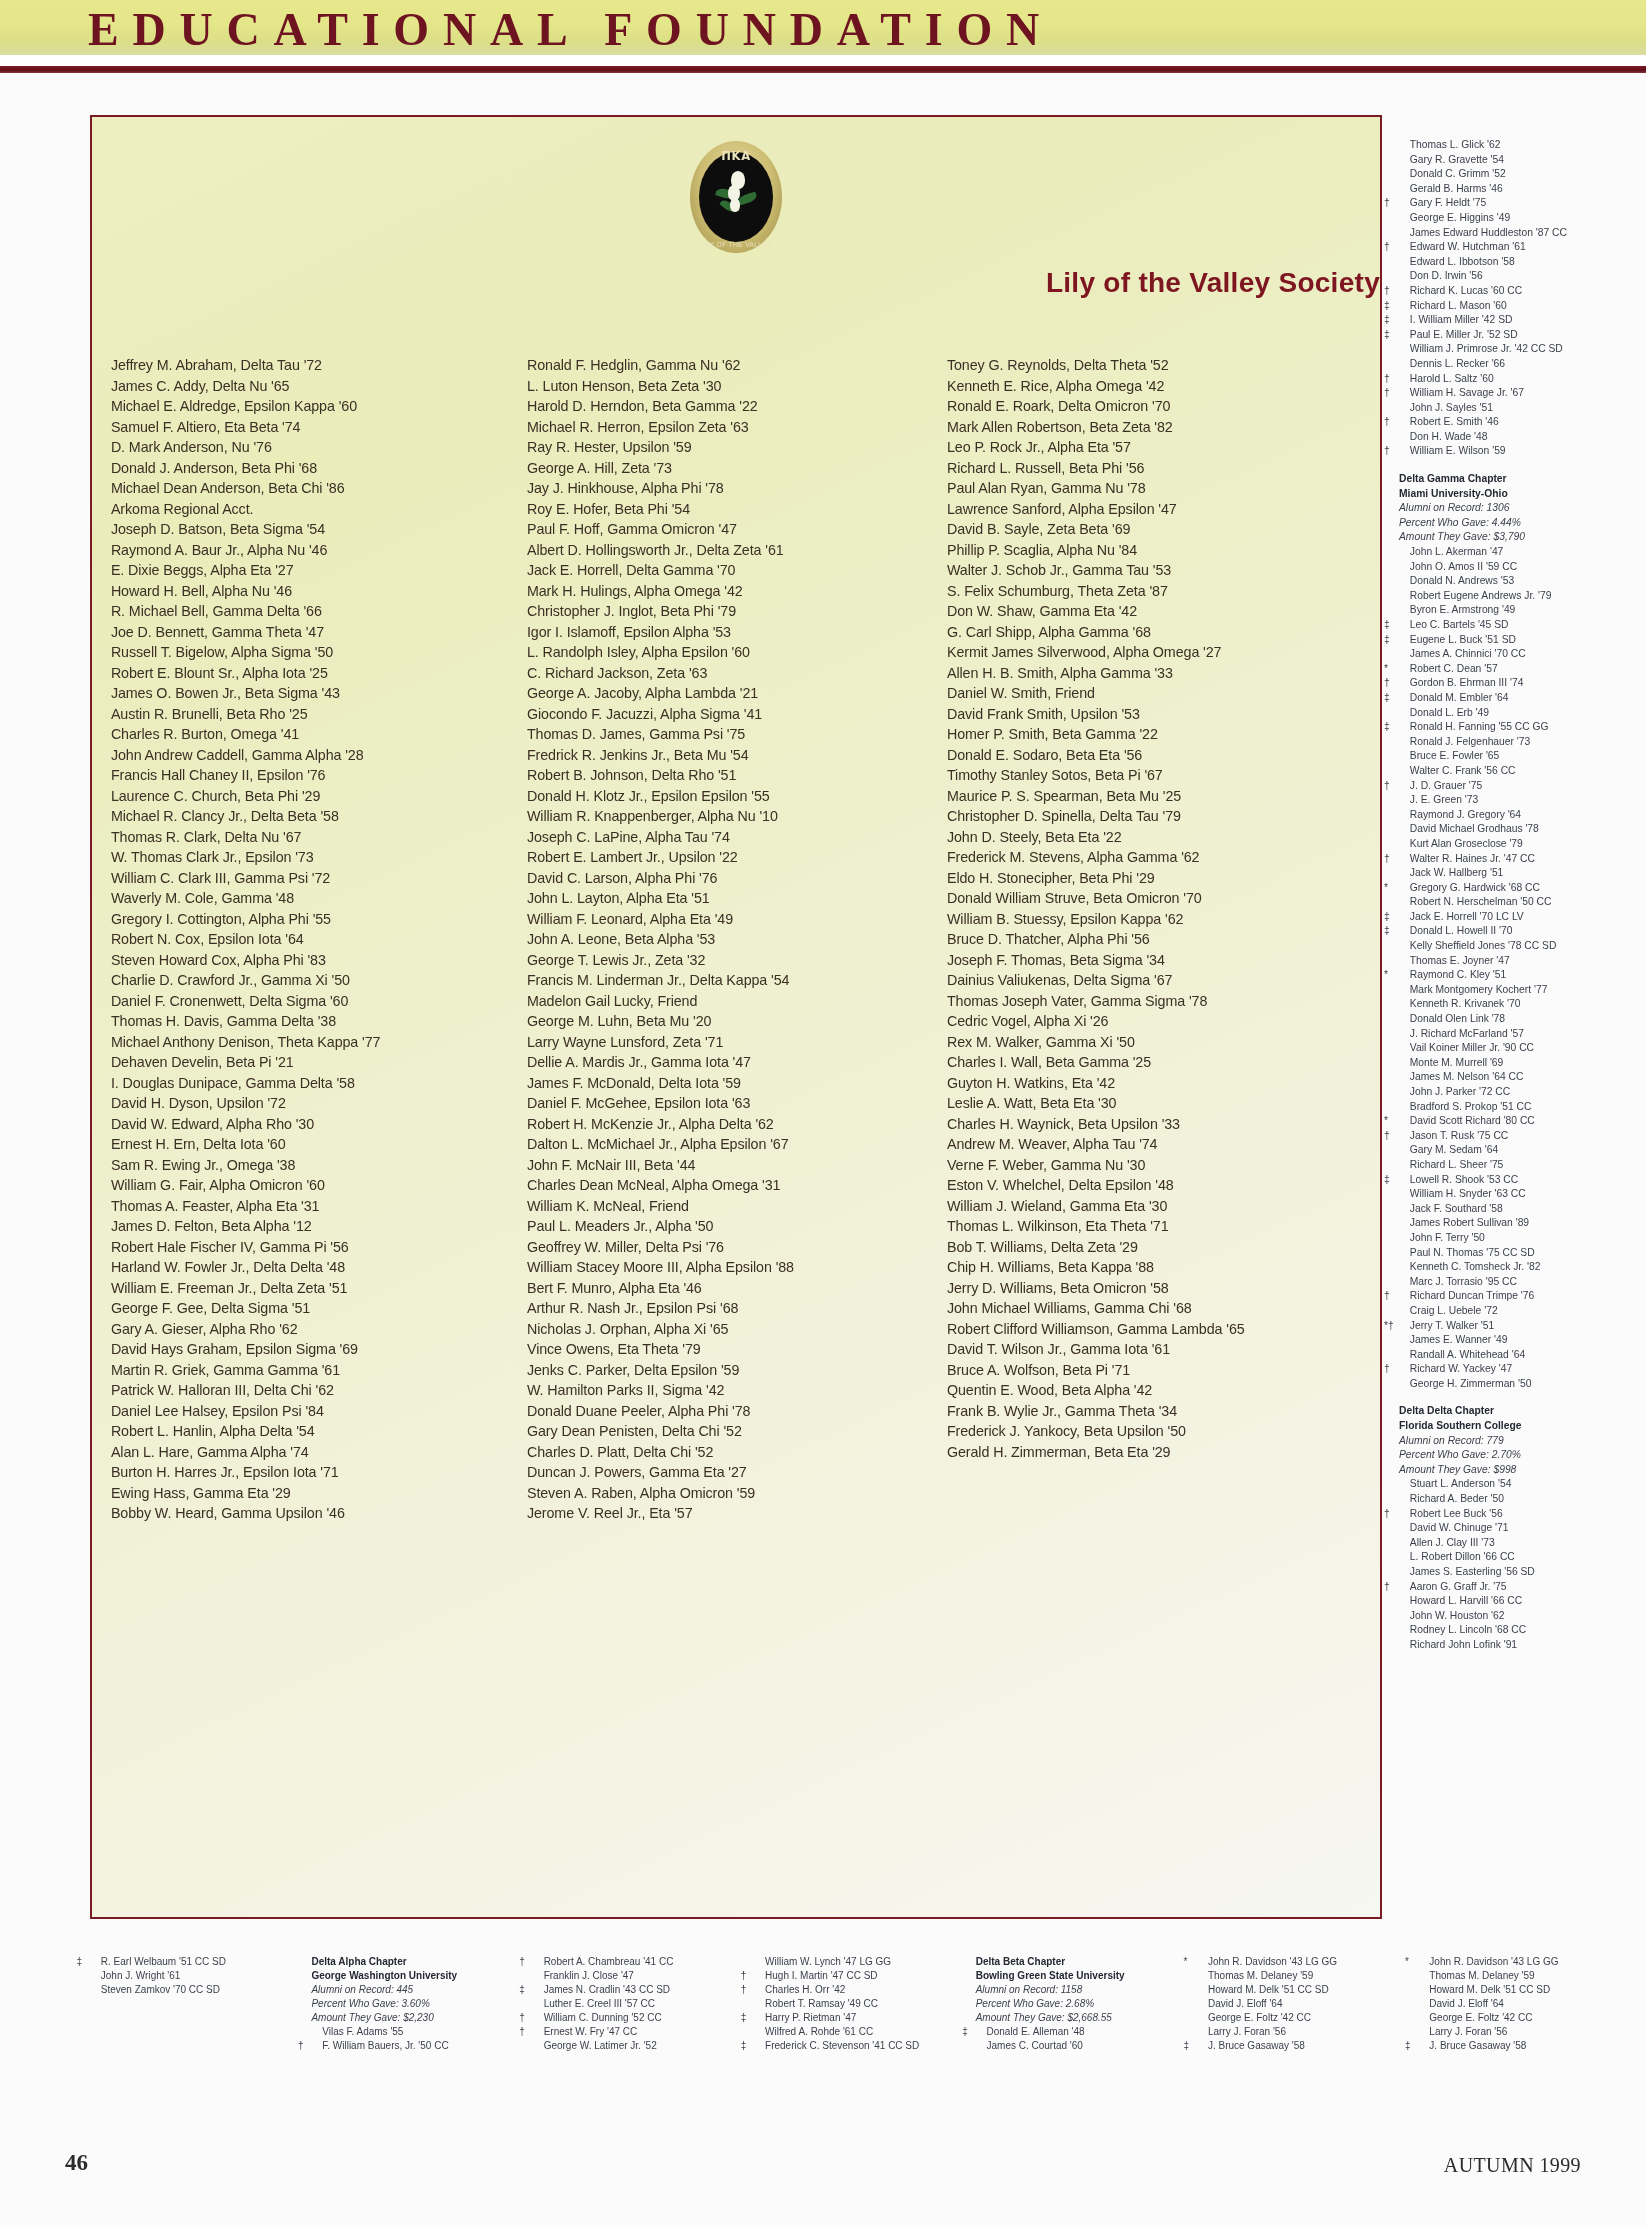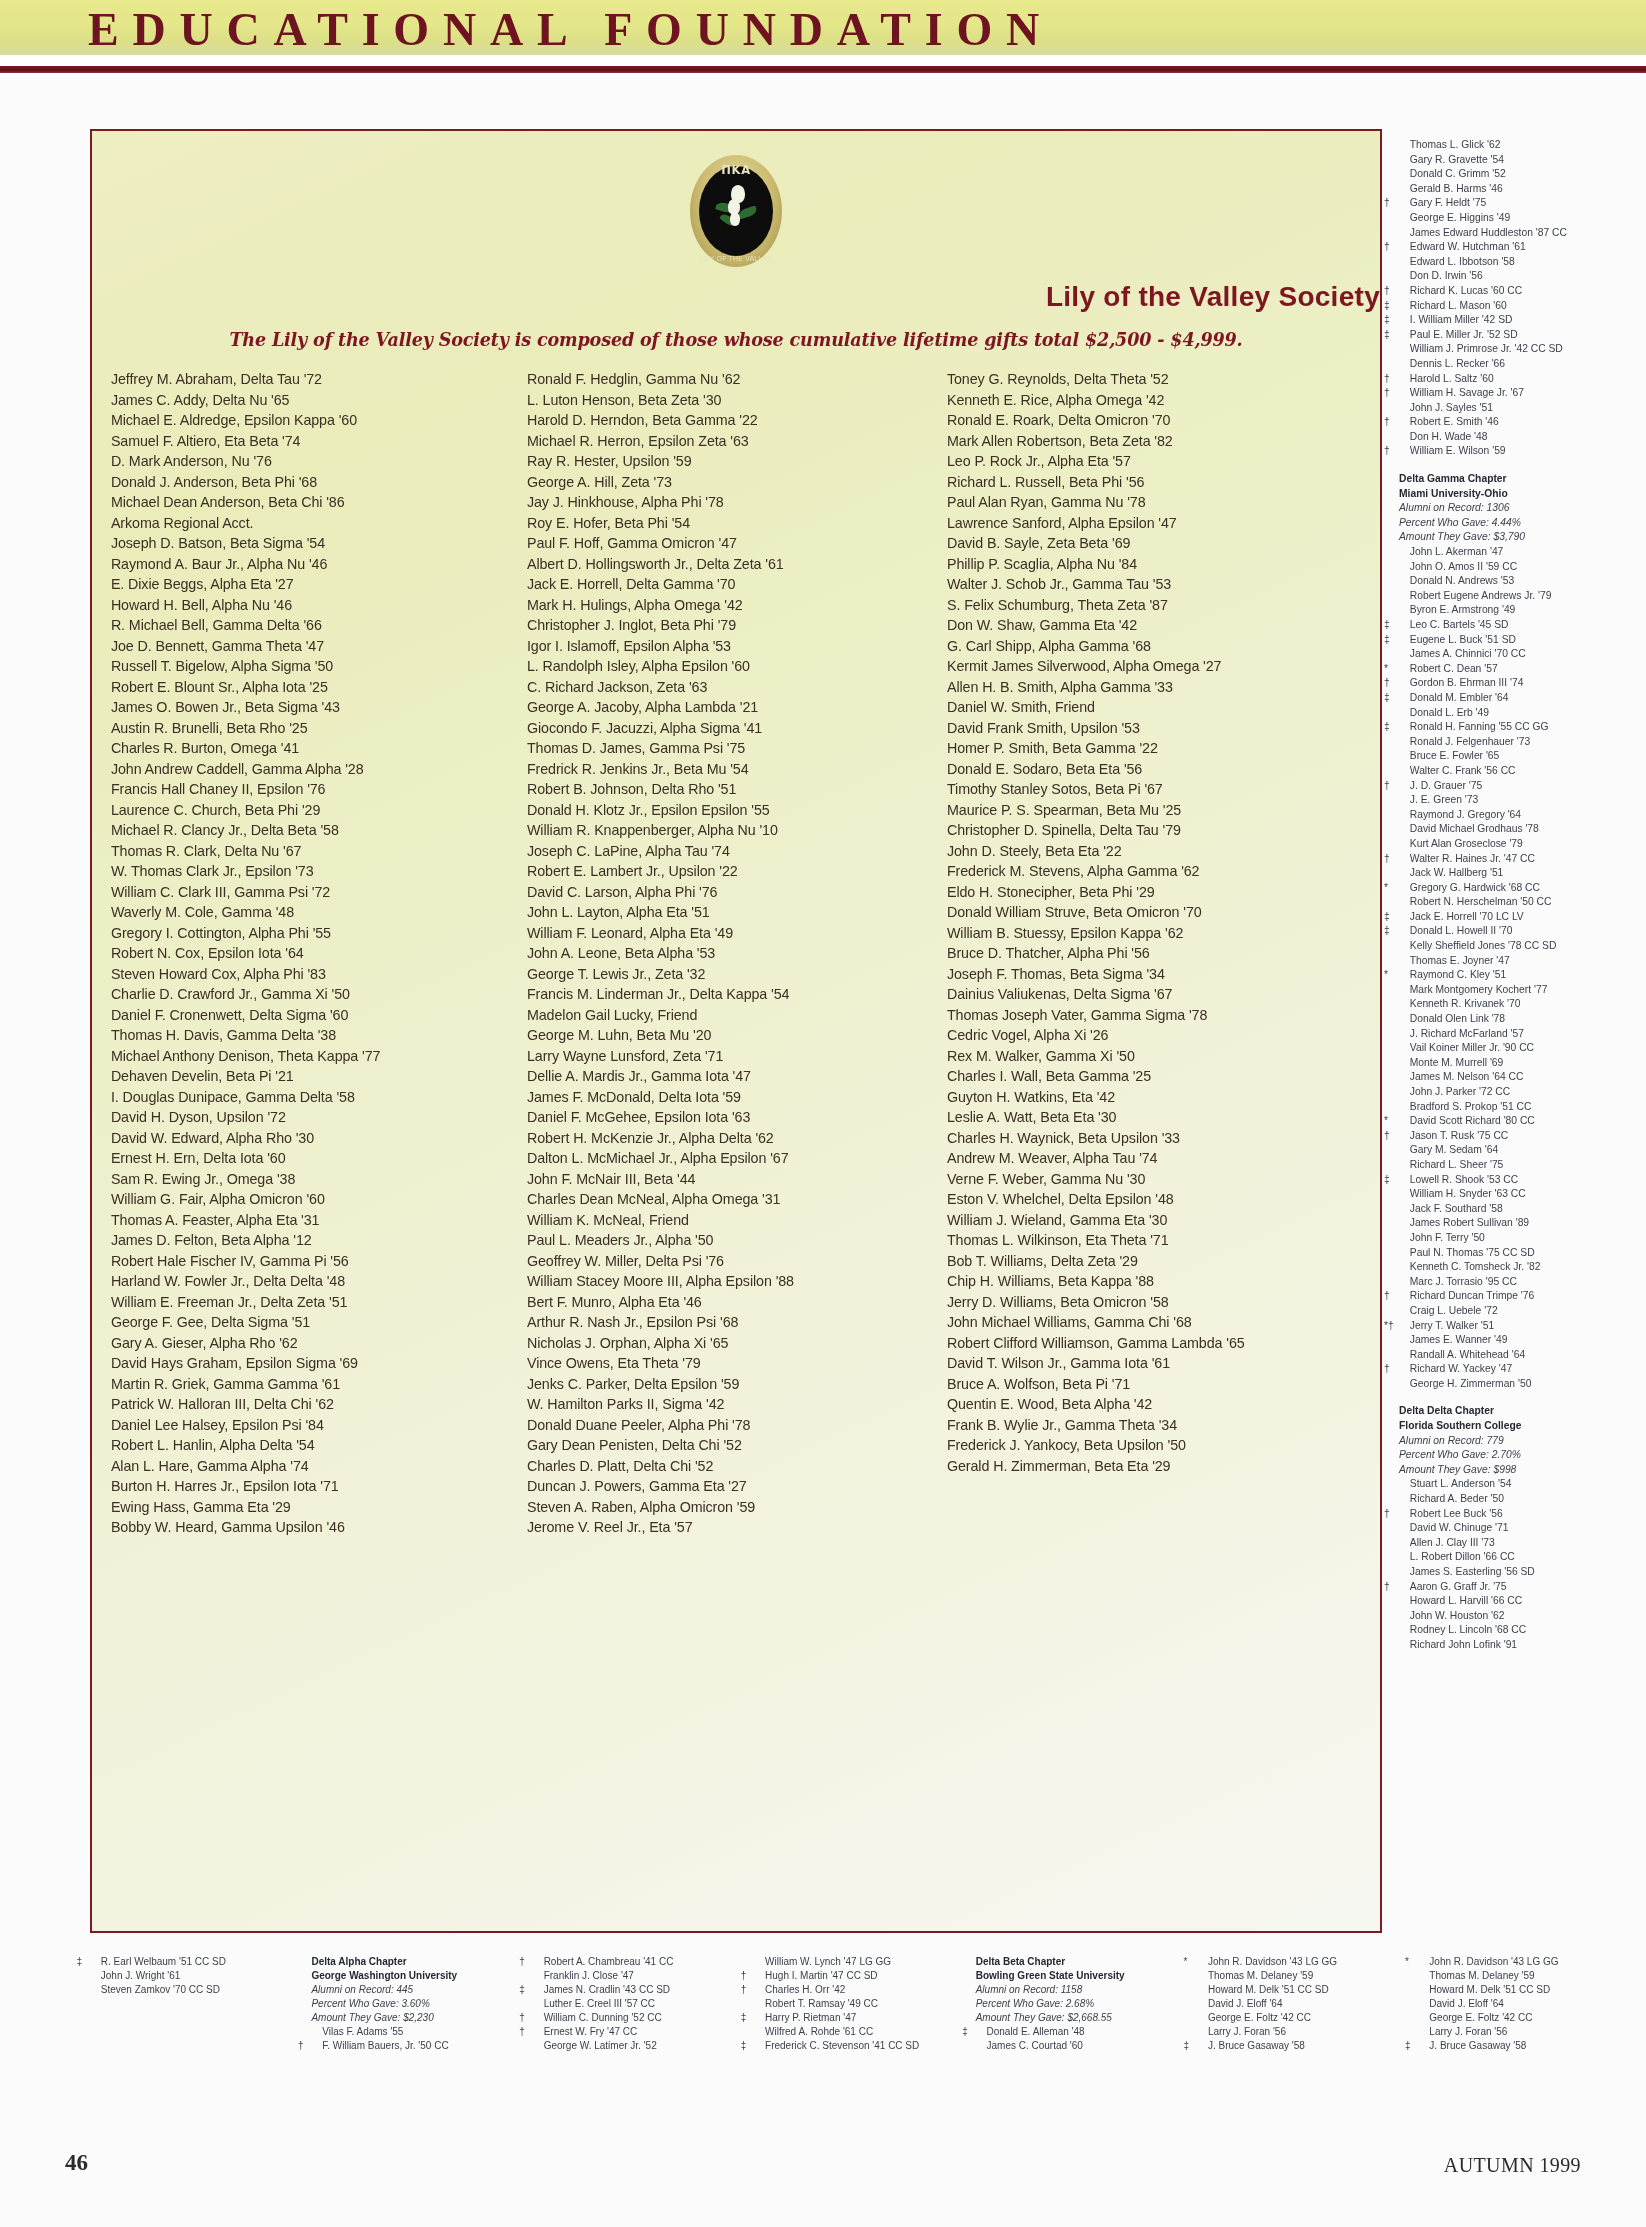--- a/index.html
+++ b/index.html
@@ -27,21 +27,21 @@
   }
   #masthead-rule{
     position:absolute;left:0;top:66px;width:1646px;height:7.4px;
     background:linear-gradient(180deg,#7d1a24 0%,#5d0f18 60%,#8f3038 100%);
   }
   
   #page-body{position:absolute;left:0;top:74px;width:1646px;height:2154px;background:#fbfbfb;}
 
   
   #panel{
-    position:absolute;left:90px;top:55px;width:1292px;height:1804px;
+    position:absolute;left:90px;top:41px;width:1292px;height:1804px;
     border:2px solid #7a1a22;
     background:linear-gradient(155deg,#eeeec3 0%,#eaecba 18%,#eef0cd 45%,#f2f2dc 68%,#f5f5ea 88%,#f7f7f2 100%);
     box-sizing:border-box;
     overflow:hidden;
   }
   
   #crest{position:absolute;left:50%;top:24px;margin-left:-46px;width:92px;height:112px;}
   #crest .ring{
     position:absolute;left:0;top:0;width:92px;height:112px;border-radius:50%;
     background:radial-gradient(ellipse at 50% 40%,#e9e0a8 0%,#cdbd72 55%,#9b8b45 100%);
@@ -137,21 +137,20 @@
         <div class="leaf" style="left:22px;top:23px;width:19px;height:8.8px;transform:rotate(-16deg);"></div>
         <div class="leaf" style="left:4px;top:31px;width:16px;height:8px;transform:rotate(40deg);"></div>
         <div class="petal" style="left:15px;top:0px;width:13.5px;height:17.6px;"></div>
         <div class="petal" style="left:12px;top:13.5px;width:12px;height:16px;"></div>
         <div class="petal" style="left:13.5px;top:27px;width:10px;height:13.5px;"></div>
       </div>
       <div class="botlabel">LILY OF THE VALLEY</div>
     </div>
 
     <div id="society-title">Lily of the Valley Society</div>
-    <div id="society-sub">The Lily of the Valley Society is composed of those whose cumulative lifetime gifts total $2,500 - $4,999.</div>
 
     <div id="cols">
       <div class="namecol c1">
           <div class="nameline">Jeffrey M. Abraham, Delta Tau '72</div>
           <div class="nameline">James C. Addy, Delta Nu '65</div>
           <div class="nameline">Michael E. Aldredge, Epsilon Kappa '60</div>
           <div class="nameline">Samuel F. Altiero, Eta Beta '74</div>
           <div class="nameline">D. Mark Anderson, Nu '76</div>
           <div class="nameline">Donald J. Anderson, Beta Phi '68</div>
           <div class="nameline">Michael Dean Anderson, Beta Chi '86</div>

